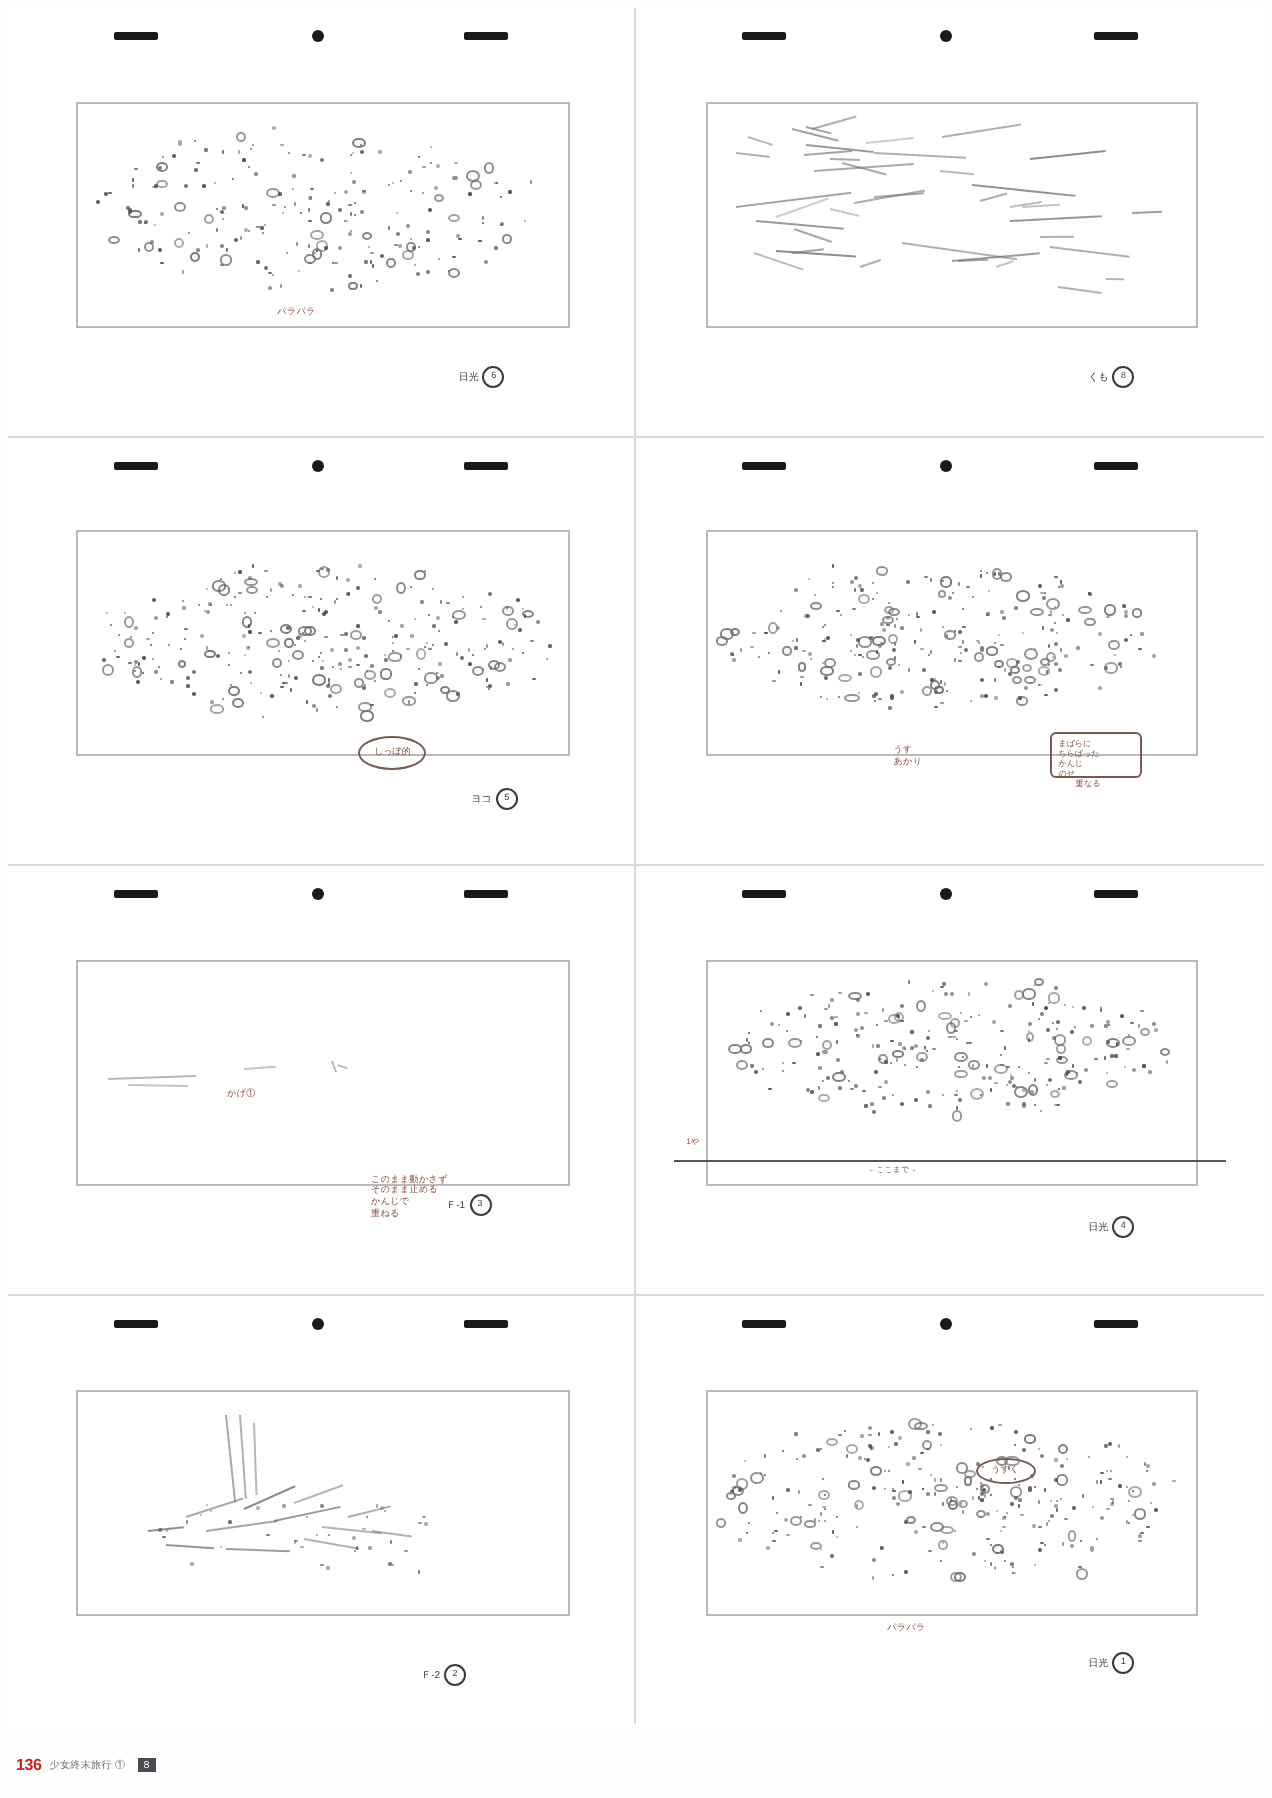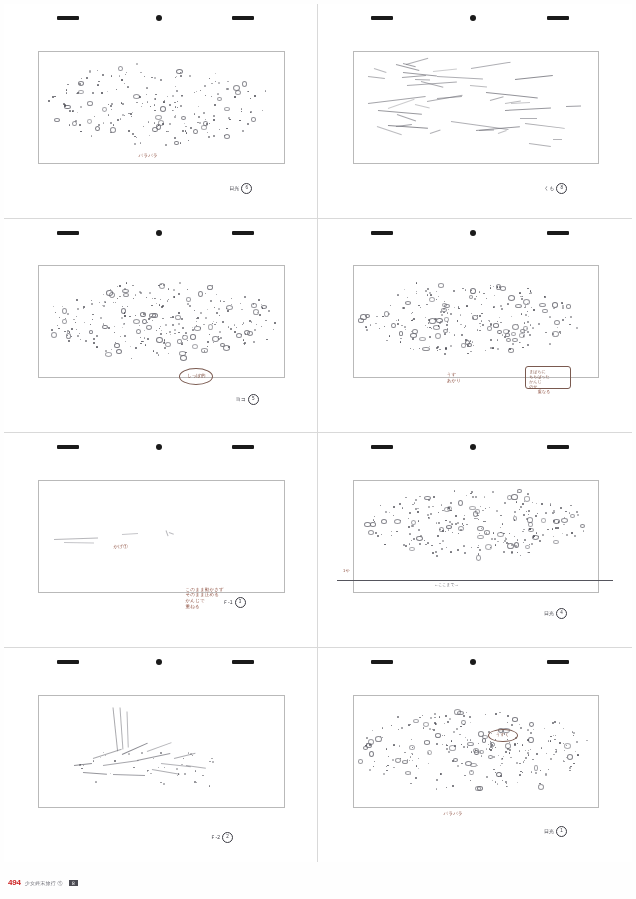--- a/index.html
+++ b/index.html
@@ -1685,18 +1685,18 @@
           </div>
       </div>
       <div class="circle-note" style="left:54%; top:38%; width:30px; height:13px;">うすく</div>
       <div class="note" style="left:40%; top:76%;">パラパラ</div>
       <div class="cutnum" style="left:72%; top:83%;"><span>日光</span><span class="circ">1</span></div>
     </div>
 
   </div>
 
   <div class="footer">
-    <span class="folio">494</span>
+    <span class="folio">136</span>
     <span class="footer-text">少女終末旅行 ①</span>
     <span class="footer-block">８</span>
   </div>
 
 </div>
 
 </body></html>

